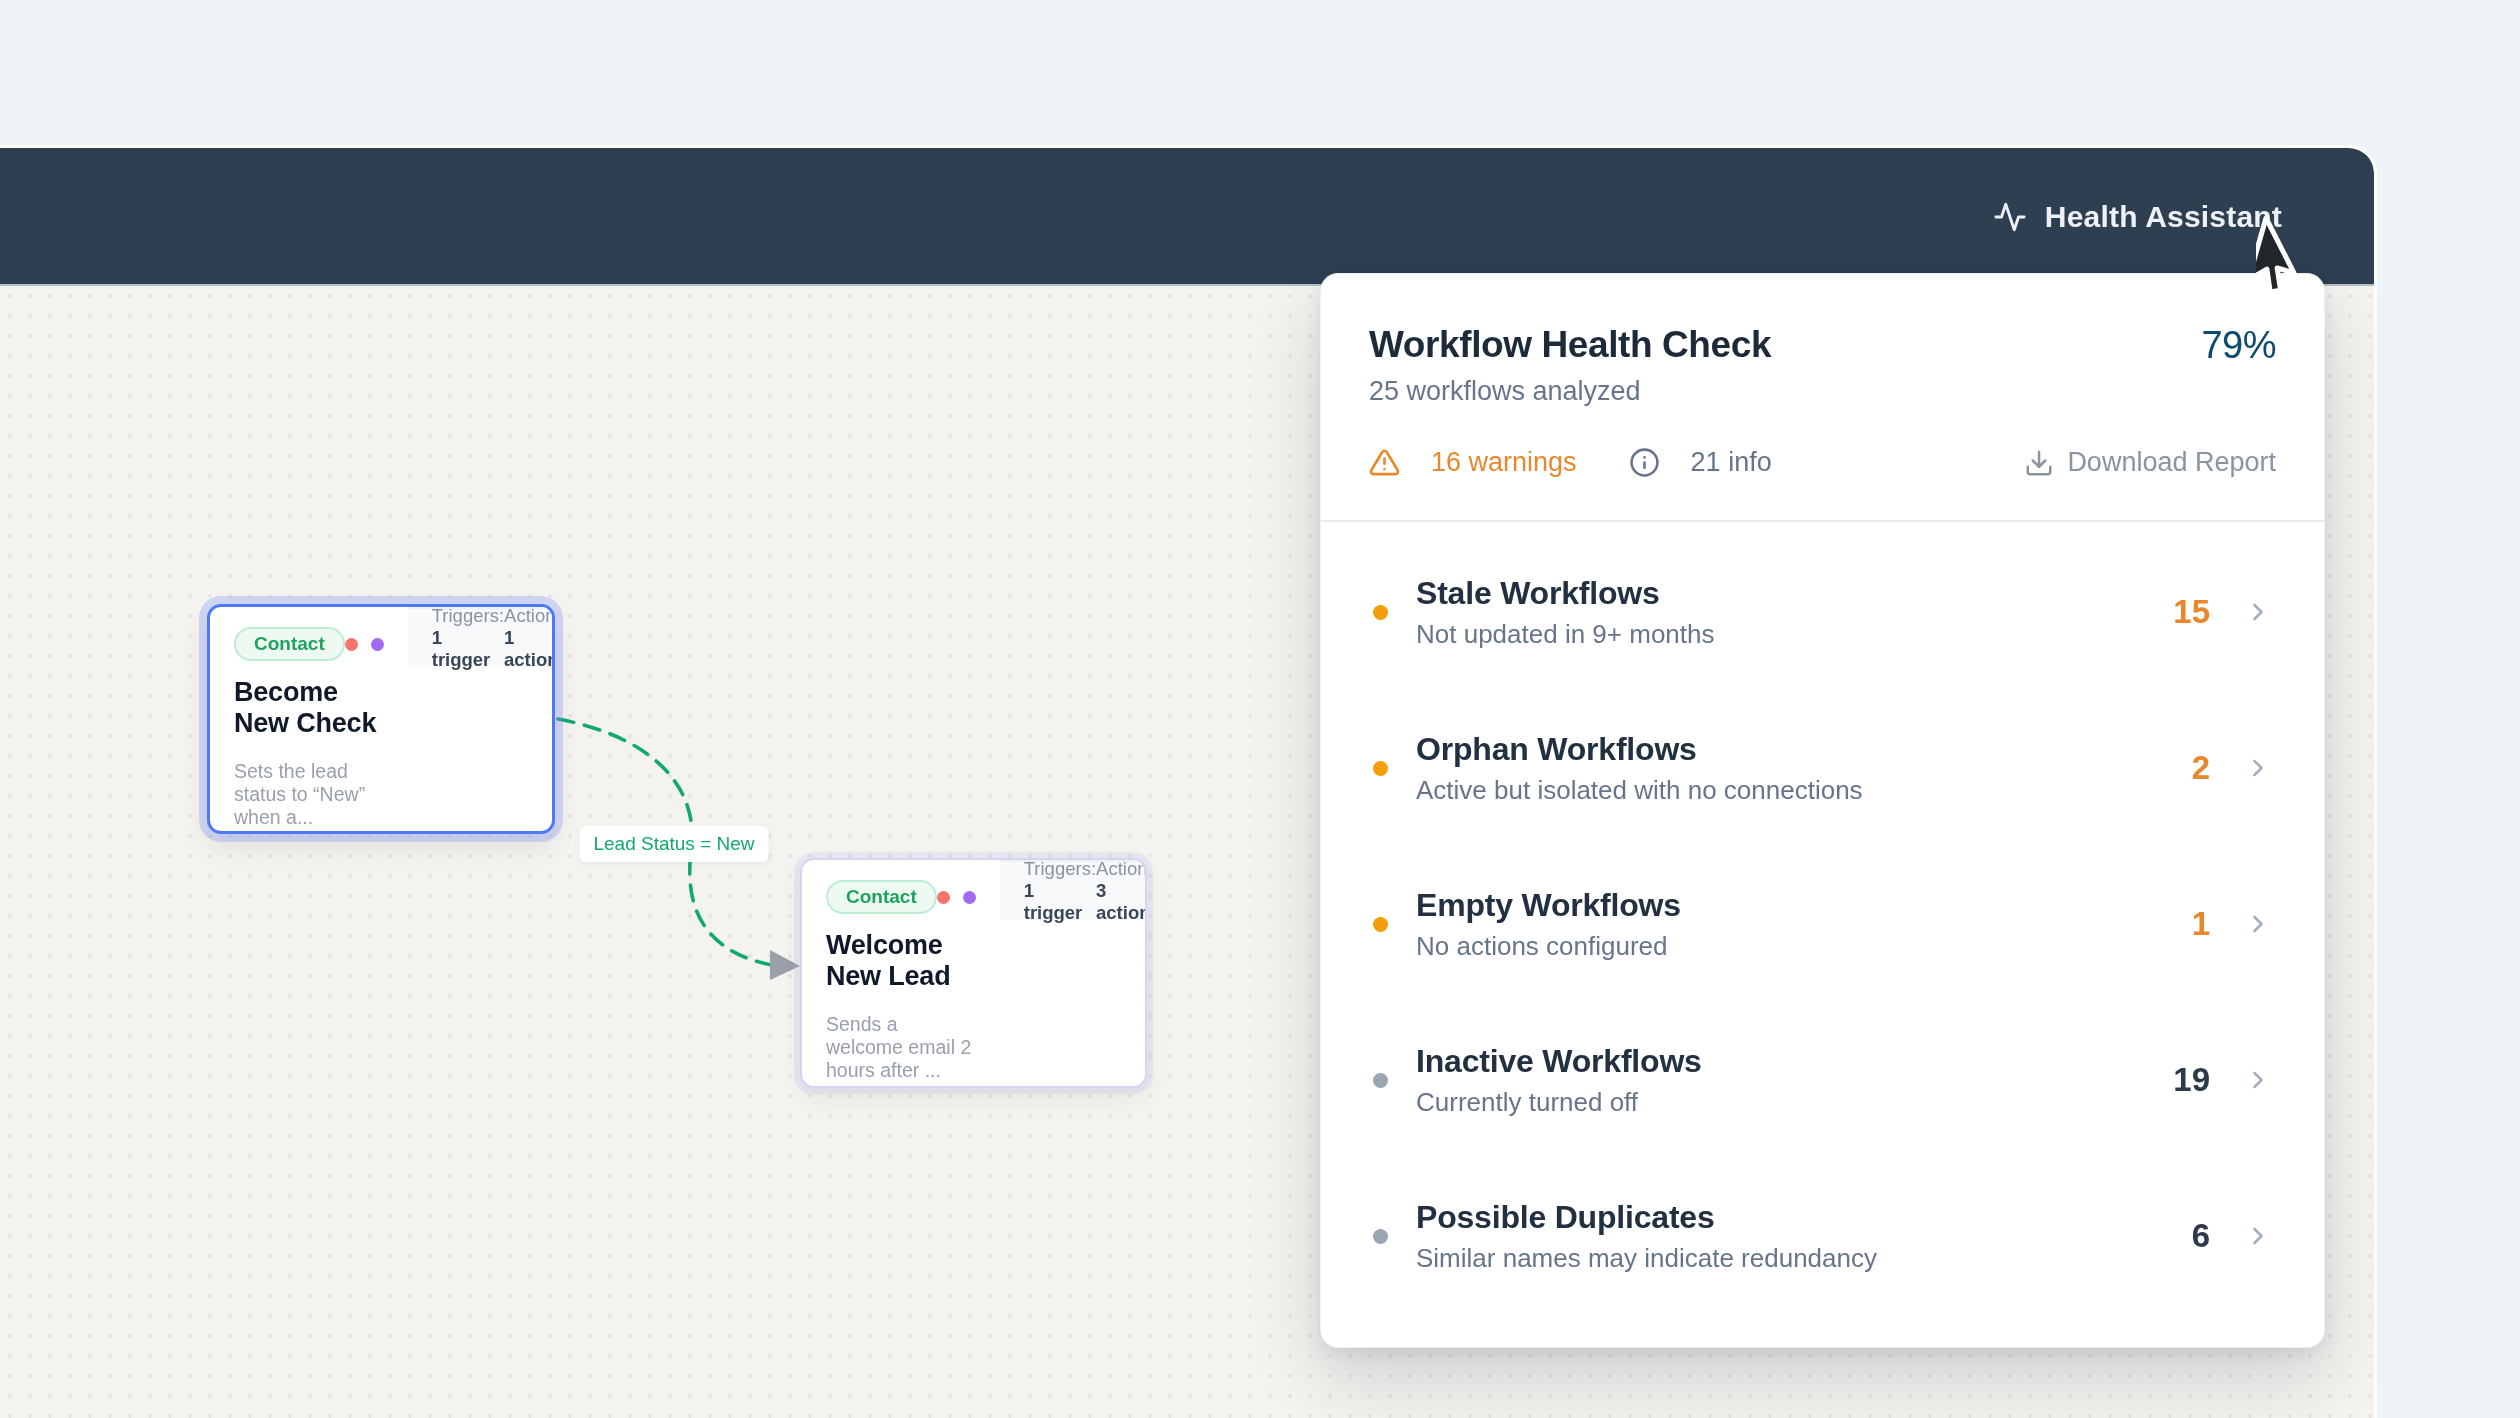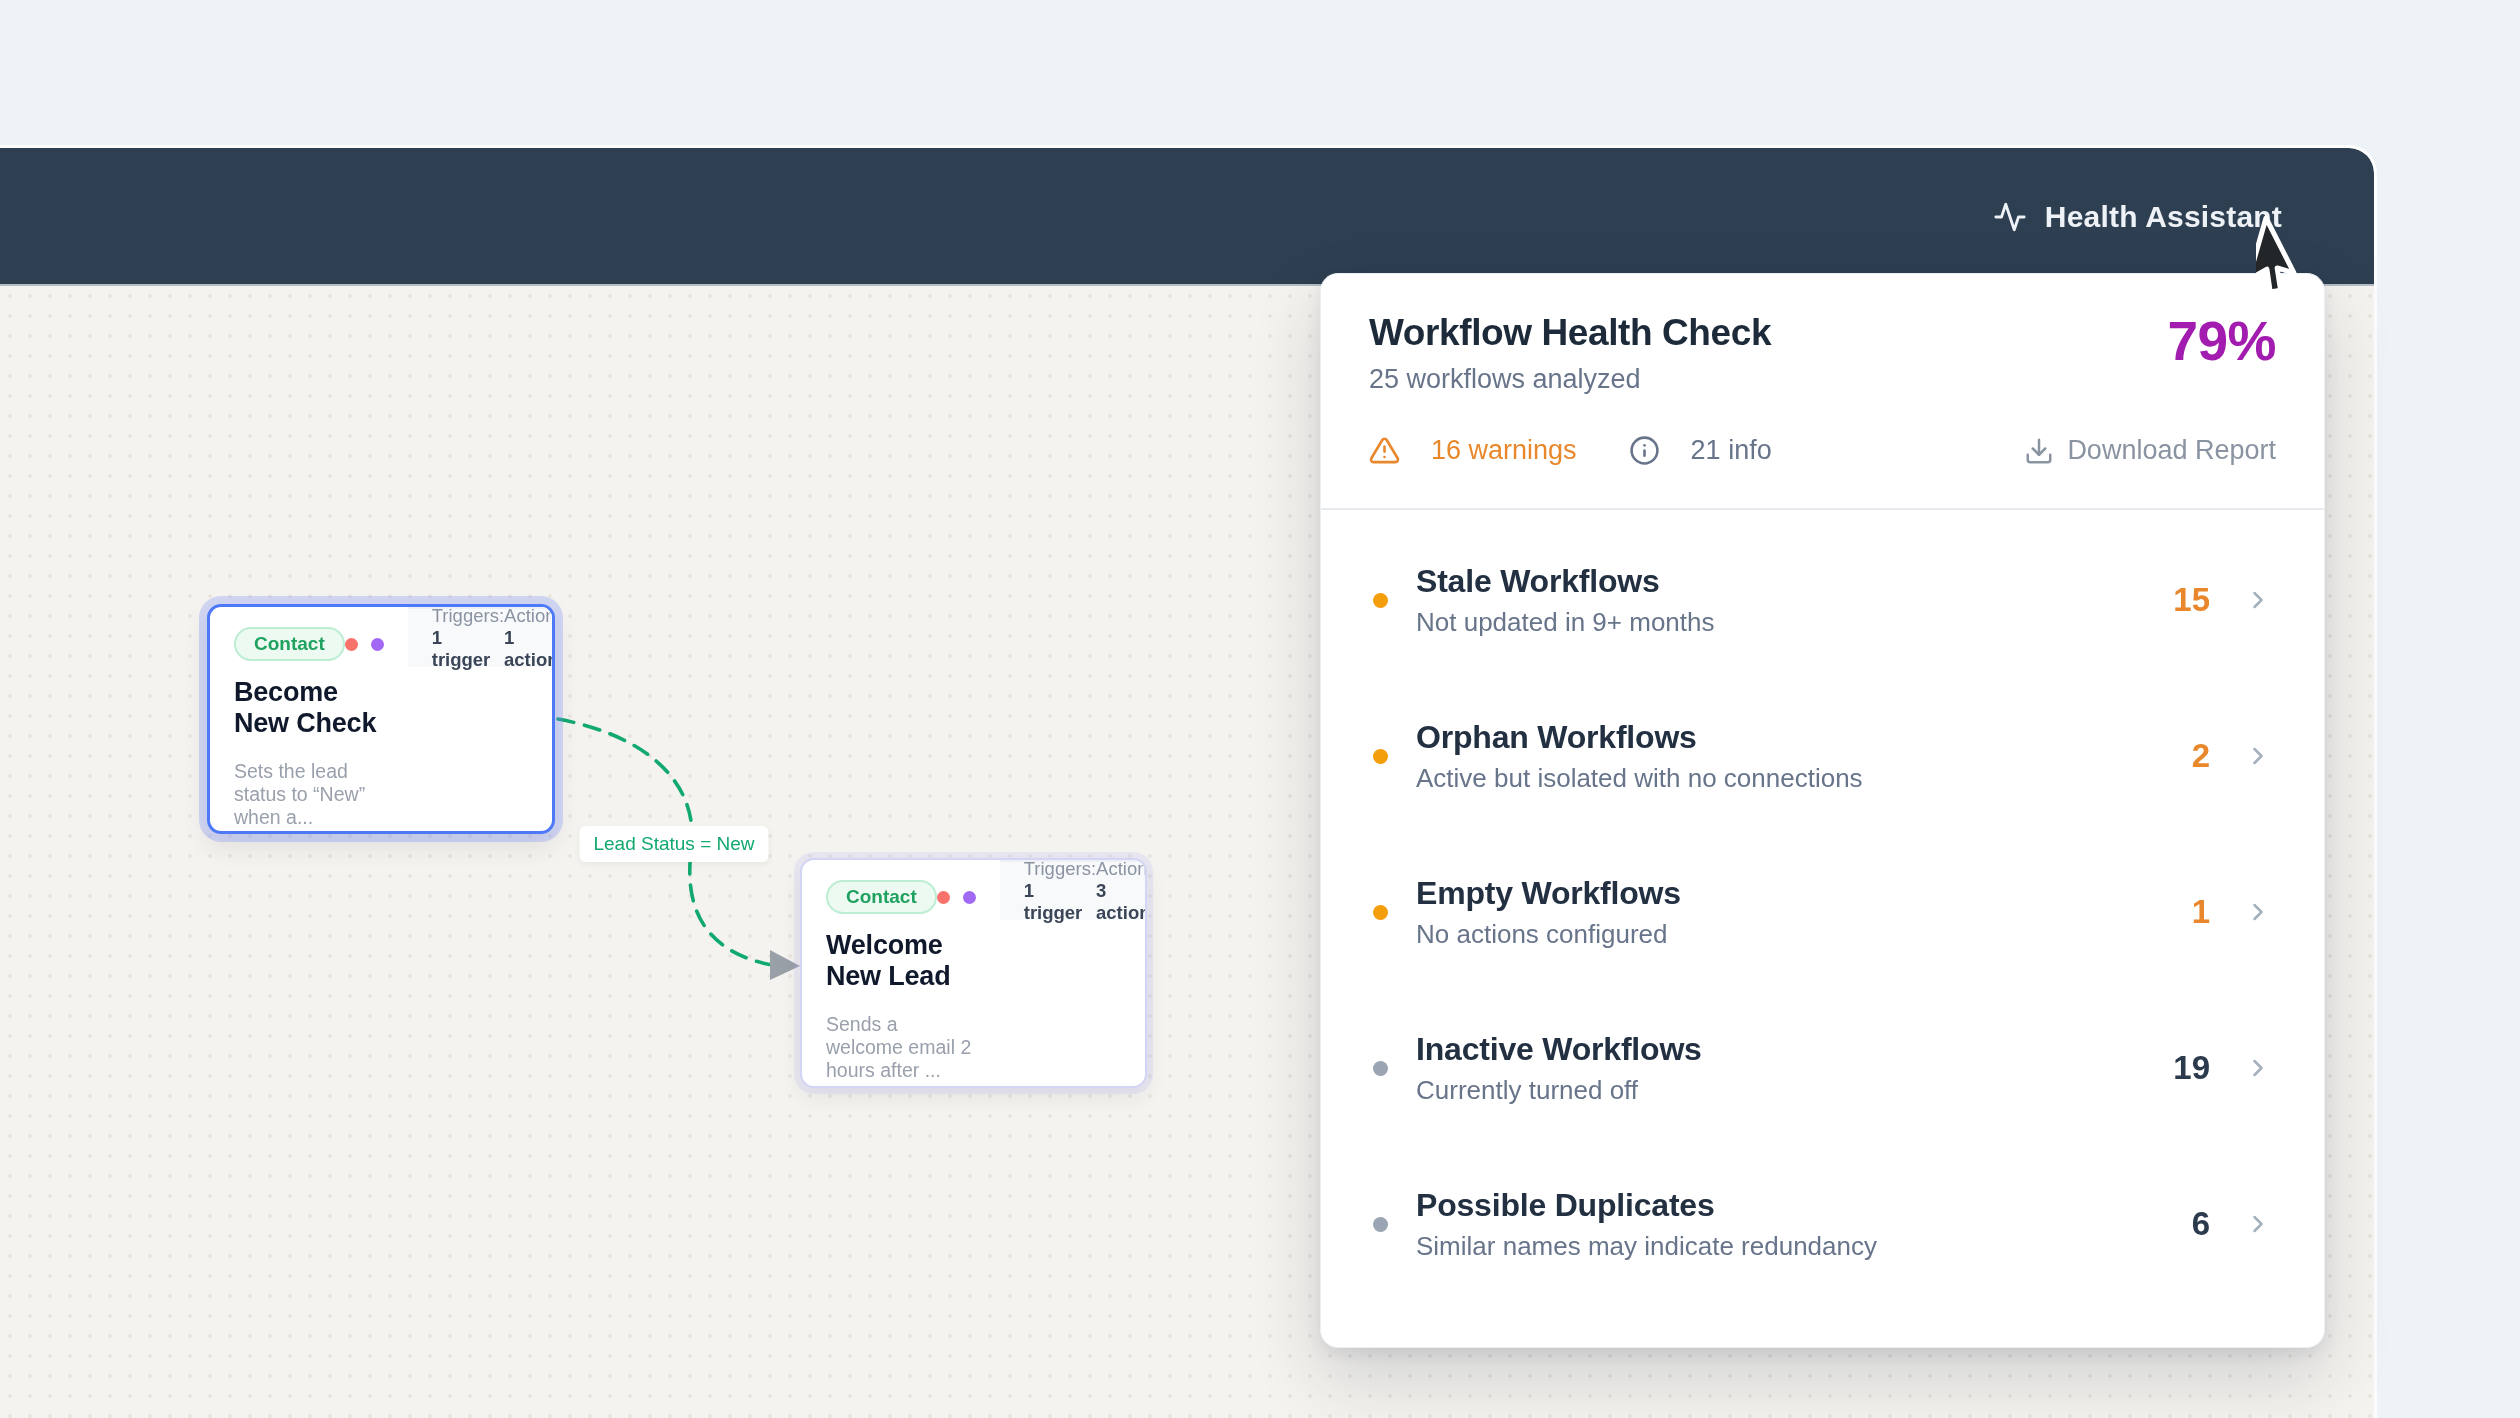--- a/index.html
+++ b/index.html
@@ -39,25 +39,25 @@
   .card-title { margin-top:16px; font-size:27px; font-weight:700; color:#10192b; letter-spacing:-.2px; }
   .card-desc { margin-top:21px; font-size:19.5px; color:#99a0ac; }
   .card-footer { height:60px; background:#f8f9fb; border-top:2px solid #eef1f4; display:flex; align-items:center;
     justify-content:space-between; padding:0 24px; font-size:18.5px; }
   .meta-label { color:#8a93a2; } .meta-value { color:#3a4657; font-weight:600; }
 
   
   .panel { position:absolute; left:1320px; top:273px; width:1005px; height:1075px; background:#ffffff;
     border:1px solid #eceff3; border-radius:18px; z-index:20;
     box-shadow:0 30px 70px rgba(20,30,55,.16), 0 6px 16px rgba(20,30,55,.08); }
-  .panel-head { padding:38px 48px 0 48px; }
+  .panel-head { padding:50px 48px 0 48px; }
   .ph-top { display:flex; justify-content:space-between; align-items:flex-start; }
   .panel-title { font-size:37px; font-weight:700; color:#1d2a39; letter-spacing:-.4px; }
   .panel-subtitle { margin-top:10px; font-size:27px; color:#67748a; }
-  .panel-score { font-size:55px; font-weight:700; color:#a21caf; letter-spacing:-.5px; line-height:1; margin-top:2px; }
+  .panel-score { font-size:38px; font-weight:400; color:#0c4a6e; letter-spacing:-.5px; line-height:1; margin-top:2px; }
   .stats-row { margin-top:40px; display:flex; align-items:center; }
   .stat { display:flex; align-items:center; gap:31px; font-size:27px; }
   .stat--warn { color:#e8872b; } .stat--info { color:#67748a; margin-left:52px; }
   .spacer { flex:1; }
   .dl-btn { display:flex; align-items:center; gap:13px; background:transparent; border:none; cursor:pointer;
     font-size:27px; color:#8a93a1; font-family:inherit; }
   .divider { margin-top:42px; height:2px; background:#e7ebf0; }
   .panel-list { padding:12px 52px 0 52px; }
   .row { height:156px; display:flex; align-items:center; cursor:pointer; }
   .dot { width:15px; height:15px; border-radius:50%; flex:0 0 auto; margin-right:28px; }

